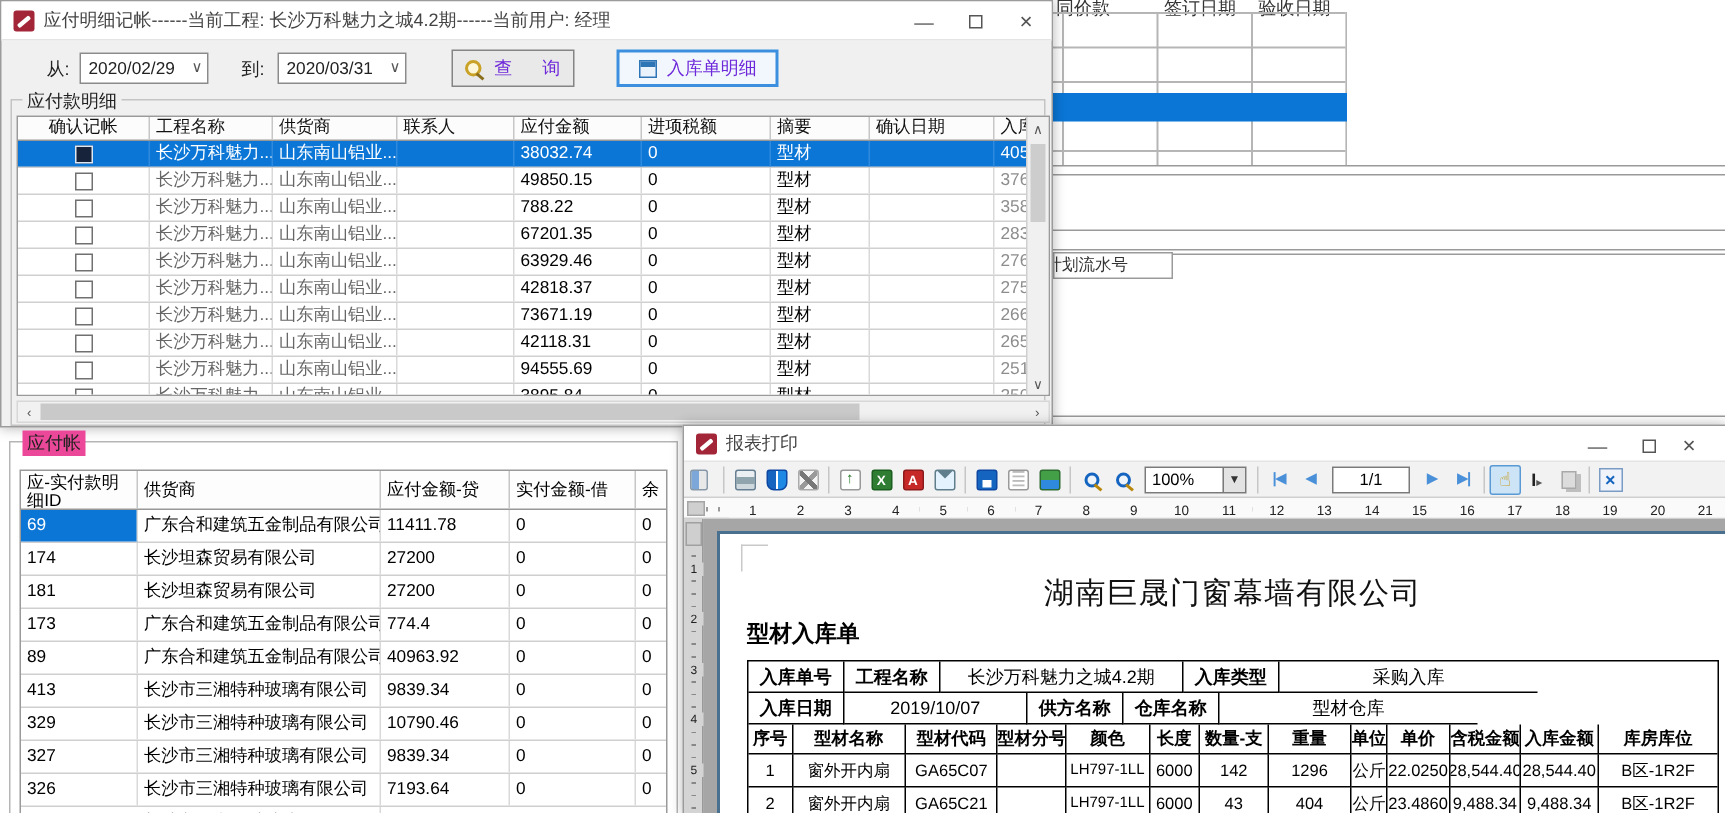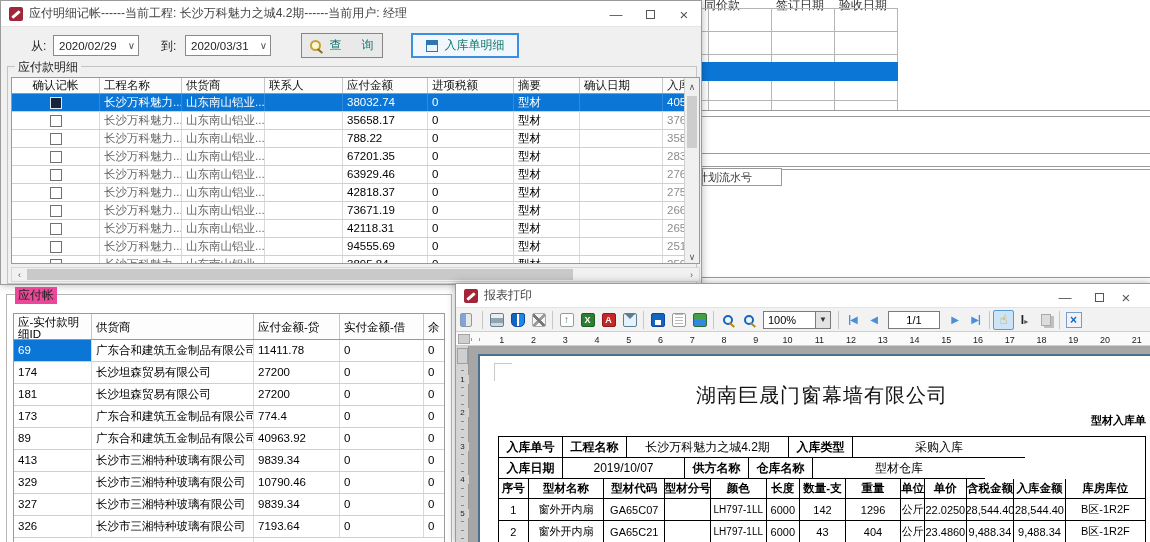--- a/index.html
+++ b/index.html
@@ -36,21 +36,21 @@
   .wbtn .maxbox { width:9px; height:9px; border:1px solid #555; display:block; }
 
   
   #winA { left:0; top:0; width:702px; height:285px; }
   #winA .filterbar { position:absolute; left:0; top:32px; width:100%; height:26px; }
   .flabel { position:absolute; top:5px; font-size:12px; color:#222; }
   .combo { position:absolute; top:2px; height:21px; background:#fff; border:1px solid #8a8a8a;
     display:flex; align-items:center; padding-left:5px; font-size:11.5px; color:#222; }
   .combo .dd { position:absolute; right:3px; color:#555; font-size:10px; }
   .btn { position:absolute; top:0; height:25px; background:#e9e9e9; border:1px solid #858585;
-    display:flex; align-items:center; justify-content:center; font-size:12px; color:#0f766e;
+    display:flex; align-items:center; justify-content:center; font-size:12px; color:#6d28d9;
     white-space:pre; }
   .mag-ico { width:11px; height:11px; border:2px solid #c9a227; border-radius:50%;
     position:relative; margin-right:8px; background:#fdf6d8; }
   .mag-ico::after { content:""; position:absolute; right:-4px; bottom:-3px; width:6px; height:2px;
     background:#8a6d1d; transform:rotate(40deg); }
   .win-ico { width:12px; height:12px; border:1px solid #2e75b6; background:linear-gradient(#2e75b6 0 4px, #eaf2fb 4px); margin-right:7px; }
   #btn-inbound { border:2px solid #3c8fde; background:#f2f7fd; }
 
   .fieldset { position:absolute; border:1px solid #c4c4c4; }
   .fs-label { position:absolute; font-size:12px; color:#222; background:#f0f0f0; padding:0 3px; z-index:2; }
@@ -162,21 +162,21 @@
     background-size:3px 100%; background-position:5px 0; background-repeat:no-repeat; }
   .vruler-cap { position:absolute; left:1px; top:2px; width:11px; height:16px; background:#cfcfcf; border:1px solid #a0a0a0; }
   .vn { position:absolute; left:0; width:13px; text-align:center; font-size:8px; color:#222; background:#d4d4d4; }
 
   .page { position:absolute; left:22px; top:8px; width:690px; height:240px; background:#fff;
     border:2px solid #4a7090; }
   .page-corner { position:absolute; left:14px; top:7px; width:18px; height:18px;
     border-left:1px solid #c9c9c9; border-top:1px solid #c9c9c9; }
   .rep { position:absolute; left:18px; top:0; width:648px; }
   .rep-company { text-align:center; font-size:20px; color:#111; margin-top:26px; letter-spacing:1px; }
-  .rep-form-title { text-align:right; font-size:11px; font-weight:bold; margin-top:4px; }
+  .rep-form-title { text-align:left; font-size:15px; font-weight:bold; margin-top:4px; }
   .rep-table { margin-top:8px; border:1px solid #000; }
   .ri-row { display:flex; height:21px; }
   .ri-row span { border-right:1px solid #000; border-bottom:1px solid #000; display:flex;
     align-items:center; justify-content:center; font-size:12px; overflow:hidden; white-space:nowrap; }
   .ri-row span:last-child { border-right:none; }
   .rlab { font-weight:bold; }
   .i0{width:64px}.i1{width:122px}.i2{width:64px}.i3{width:162px}.i4{width:64px}.i5{width:172px; border-right:none!important;}
   .rd-head,.rd-row { display:flex; }
   .rd-head { height:20px; }
   .rd-row { height:22px; }
@@ -272,21 +272,21 @@
           <span class="c a8 c-in">405</span>
         </div>
 
         <div class="ta-row">
           <span class="c a0">
             <span class="cb"></span>
           </span>
           <span class="c a1 c-proj">长沙万科魅力...</span>
           <span class="c a2 c-supp">山东南山铝业...</span>
           <span class="c a3"></span>
-          <span class="c a4">35658.17</span>
+          <span class="c a4">49850.15</span>
           <span class="c a5">0</span>
           <span class="c a6">型材</span>
           <span class="c a7"></span>
           <span class="c a8 c-in">376</span>
         </div>
 
         <div class="ta-row">
           <span class="c a0">
             <span class="cb"></span>
           </span>

